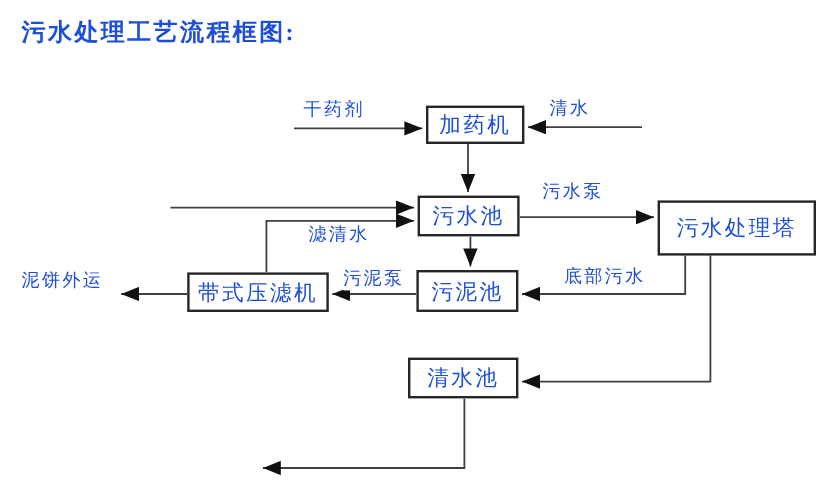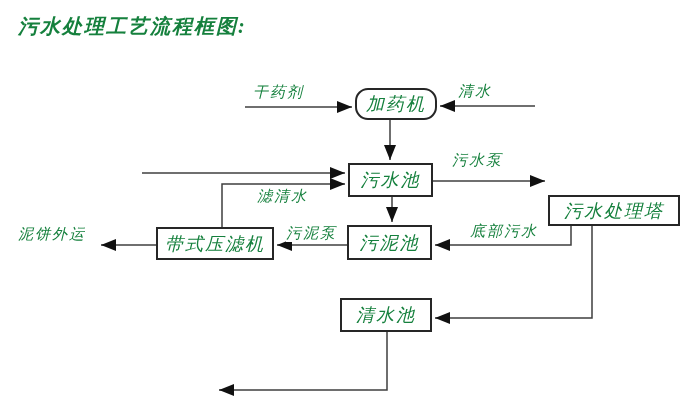--- a/index.html
+++ b/index.html
@@ -2,23 +2,22 @@
 <html><head>
 <meta charset="utf-8">
 <style>
   html, body { margin: 0; padding: 0; background: #ffffff; }
   .page {
     position: relative;
     width: 700px;
     height: 420px;
     background: #ffffff;
     font-family: "Liberation Serif", serif;
-    color: #15803d;
+    color: #1d4ed8;
     overflow: hidden;
-    font-style: italic;
   }
   .diagram-title {
     position: absolute;
     left: 18px;
     top: 13px;
     font-size: 20px;
     font-weight: bold;
     letter-spacing: 2px;
     white-space: nowrap;
   }
@@ -43,23 +42,23 @@
   }
   .edge-label {
     position: absolute;
     font-size: 15px;
     letter-spacing: 2px;
     white-space: nowrap;
     background: #ffffff;
     line-height: 1.05;
   }
   
-  .n-dosing   { left: 355px; top:  88px; width:  82px; height: 32px; border-radius: 13px; }
+  .n-dosing   { left: 355px; top:  88px; width:  82px; height: 32px; }
   .n-sewage   { left: 348px; top: 163px; width:  85px; height: 34px; }
-  .n-tower    { left: 548px; top: 167px; width: 132px; height: 31px; margin-top: 28px; }
+  .n-tower    { left: 548px; top: 167px; width: 132px; height: 46px; }
   .n-sludge   { left: 347px; top: 225px; width:  85px; height: 35px; }
   .n-press    { left: 156px; top: 227px; width: 118px; height: 33px; }
   .n-clean    { left: 340px; top: 298px; width:  92px; height: 34px; }
   
   .l-dry      { left: 253px; top:  85px; }
   .l-clean    { left: 458px; top:  84px; }
   .l-sandwash { left: 171px; top: 153px; }
   .l-filtered { left: 257px; top: 189px; }
   .l-swpump   { left: 452px; top: 153px; }
   .l-bottom   { left: 470px; top: 224px; }

